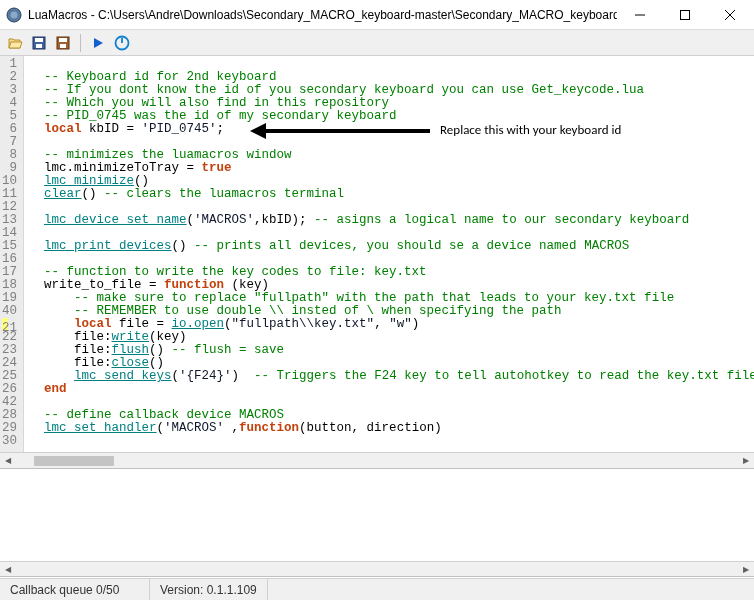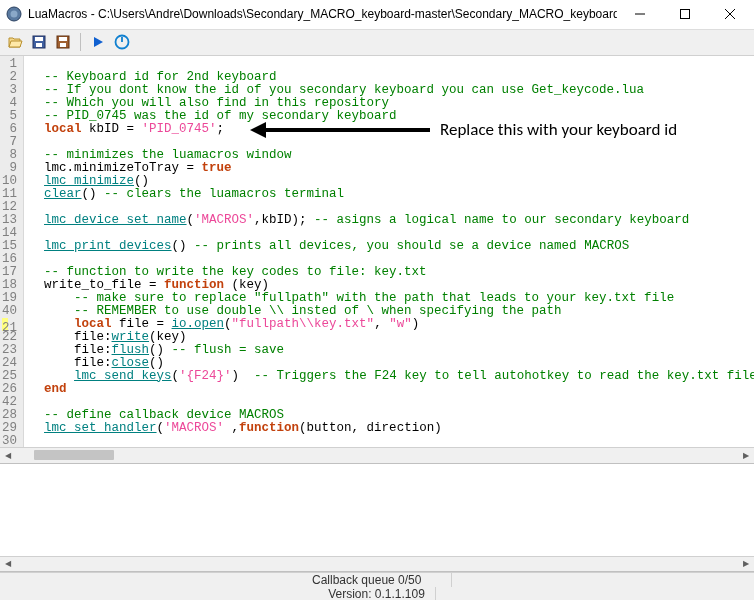--- a/index.html
+++ b/index.html
@@ -11,32 +11,32 @@
     .winbtn { width: 45px; height: 28px; display: flex; align-items: center; justify-content: center; color: #000; }
     .toolbar { height: 26px; background: #f0f0f0; display: flex; align-items: center; padding: 0 4px; gap: 2px; border-bottom: 1px solid #d0d0d0; }
     .toolbtn { width: 22px; height: 22px; display: flex; align-items: center; justify-content: center; border: 1px solid transparent; border-radius: 2px; }
     .toolsep { width: 1px; height: 18px; background: #c0c0c0; margin: 0 4px; }
     .editor-wrap { flex: 1 1 auto; display: flex; flex-direction: column; min-height: 0; }
     .editor { flex: 1 1 auto; overflow-y: hidden; overflow-x: auto; background: #fff; display: flex; font-family: "Courier New", monospace; font-size: 12.5px; line-height: 13px; }
     .gutter { background: #ececec; color: #808080; text-align: right; padding: 2px 6px 2px 2px; user-select: none; border-right: 1px solid #d8d8d8; }
     .gutter div { height: 13px; }
     .code { padding: 2px 20px; white-space: pre; }
     .code .line { height: 13px; position: relative; }
-    .cmt { color: #008000; } .kw { color: #c2410c; font-weight: bold; } .str { color: #ec4899; } .id { color: #000; } .sp { color: #008080; text-decoration: underline; }
+    .cmt { color: #008000; } .kw { color: #c2410c; font-weight: bold; } .str { color: #0f172a; } .id { color: #000; } .sp { color: #008080; text-decoration: underline; }
     .annotation { position: absolute; left: 206px; top: 0; height: 13px; display: flex; align-items: center; }
     .arrow { width: 180px; height: 6px; position: relative; }
     .arrow-line { position: absolute; left: 16px; right: 0; top: 2px; height: 4px; background: #000; }
     .arrow-head { position: absolute; left: 0; top: -4px; border-right: 16px solid #000; border-top: 8px solid transparent; border-bottom: 8px solid transparent; }
-    .annotation-text { font-family: Calibri, "Segoe UI", sans-serif; font-size: 17px; color: #000; margin-left: 10px; white-space: nowrap; }
+    .annotation-text { font-family: Calibri, "Segoe UI", sans-serif; font-size: 13px; color: #000; margin-left: 10px; white-space: nowrap; }
     .h-scroll { height: 16px; background: #f0f0f0; display: flex; align-items: center; border-top: 1px solid #d0d0d0; }
     .h-scroll .thumb { height: 10px; background: #c4c4c4; width: 80px; margin-left: 18px; border-radius: 1px; }
     .h-scroll .arrowbtn { width: 16px; height: 16px; display: flex; align-items: center; justify-content: center; color: #606060; font-size: 8px; }
     .output { height: 110px; background: #fff; border-top: 1px solid #c0c0c0; overflow: auto; }
     .output .h-scroll { border-bottom: 1px solid #c0c0c0; }
-    .statusbar { height: 28px; background: #f0f0f0; border-top: 1px solid #d0d0d0; display: flex; align-items: center; font-size: 12px; color: #333; flex-direction: column; }
+    .statusbar { height: 22px; background: #f0f0f0; border-top: 1px solid #d0d0d0; display: flex; align-items: center; font-size: 12px; color: #333; }
     .status-cell { padding: 0 10px; border-right: 1px solid #d0d0d0; height: 100%; display: flex; align-items: center; }
     .status-cell.wide { min-width: 150px; }
     .hl { background: #ffff80; display: inline-block; width: 6px; height: 13px; margin-right: -6px; }
   </style>
 </head>
 <body>
 
 <div class="titlebar">
   <span class="logo">
     <svg viewBox="0 0 16 16">

